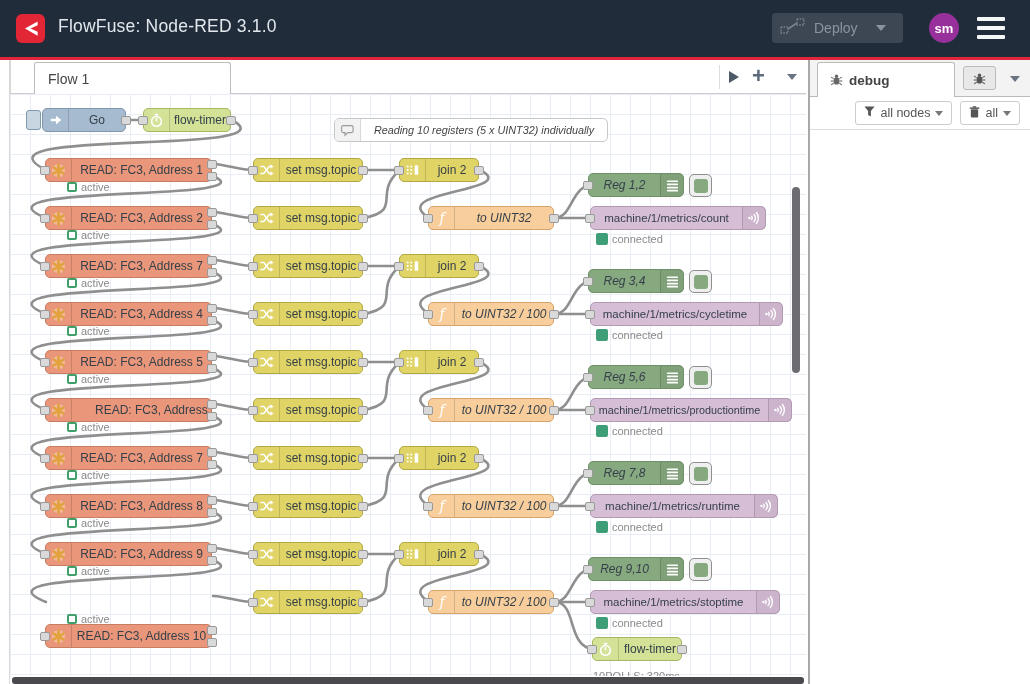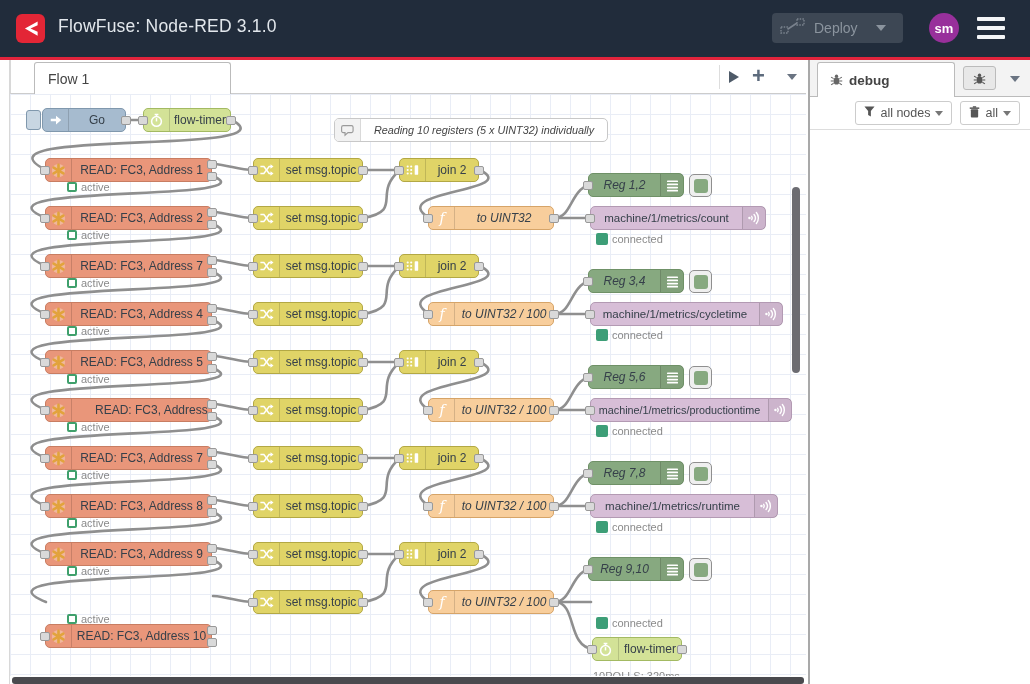--- a/index.html
+++ b/index.html
@@ -873,20 +873,34 @@
           </g>
           <circle cx="2.6" cy="8" r="1.3" fill="#fff"></circle>
         </svg>
       </span>
       <div class="port" style="left: -6px; top: 7px;"></div>
     </div>
     <div class="status" style="left: 586px; top: 427px;">
       <span class="sq dot"></span>
       <span>connected</span>
     </div>
+    <div class="node t-mqtt" style="left: 580px; top: 496px; width: 190px;">
+      <span class="lbl">machine/1/metrics/stoptime</span>
+      <span class="band-right">
+        <svg width="15" height="16" viewBox="0 0 16 16">
+          <g stroke="#fff" stroke-width="1.5" fill="none" stroke-linecap="round">
+            <path d="M5 6.2a3 3 0 0 1 0 3.6"></path>
+            <path d="M7.5 4.2a6 6 0 0 1 0 7.6"></path>
+            <path d="M10 2.2a9 9 0 0 1 0 11.6"></path>
+          </g>
+          <circle cx="2.6" cy="8" r="1.3" fill="#fff"></circle>
+        </svg>
+      </span>
+      <div class="port" style="left: -6px; top: 7px;"></div>
+    </div>
     <div class="status" style="left: 586px; top: 523px;">
       <span class="sq dot"></span>
       <span>connected</span>
     </div>
     <div class="node t-flowtimer" style="left: 582px; top: 543px; width: 90px;">
       <span class="icon-sec">
         <svg width="15" height="15" viewBox="0 0 16 16">
           <circle cx="8" cy="9" r="5.2" fill="none" stroke="#fff" stroke-width="1.6"></circle>
           <line x1="8" y1="9" x2="8" y2="5.4" stroke="#fff" stroke-width="1.6"></line>
           <line x1="6" y1="1.6" x2="10" y2="1.6" stroke="#fff" stroke-width="1.6"></line>

